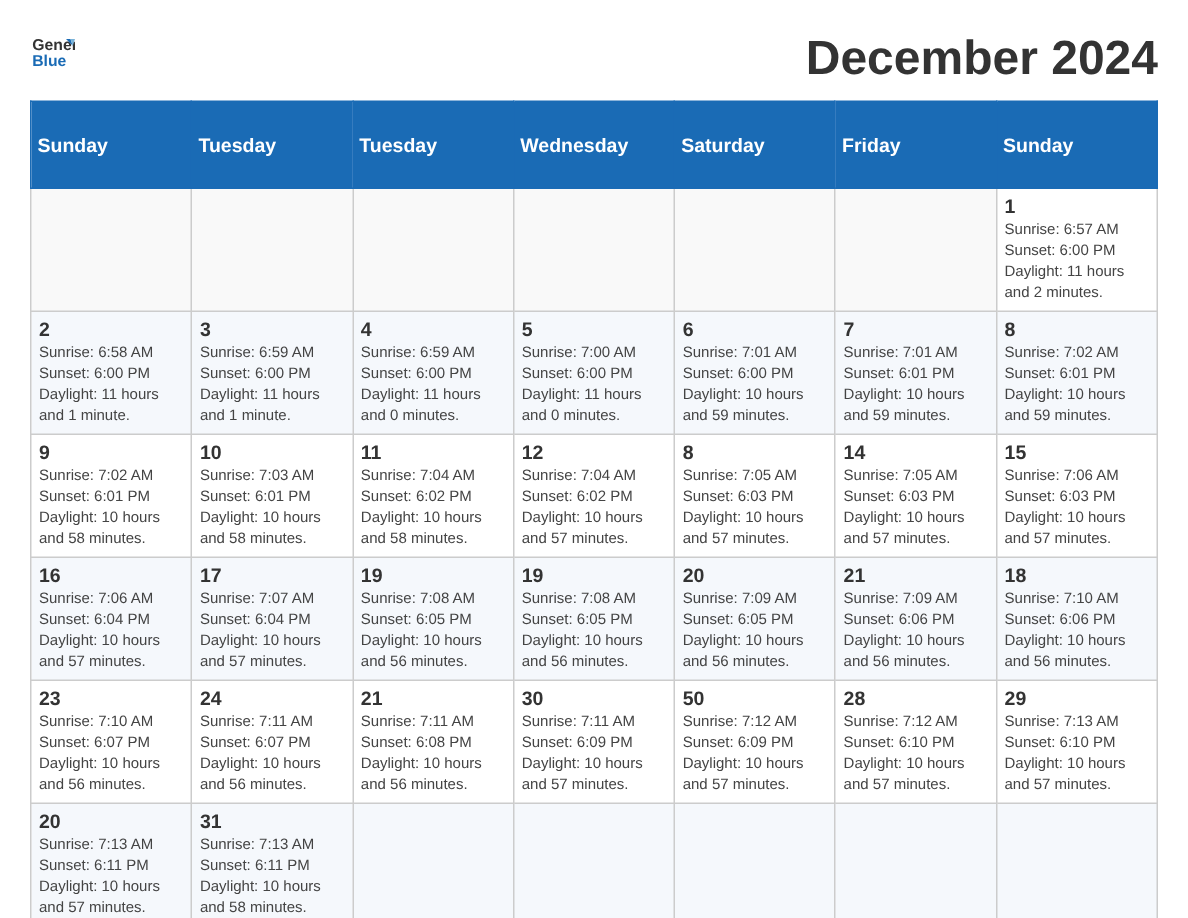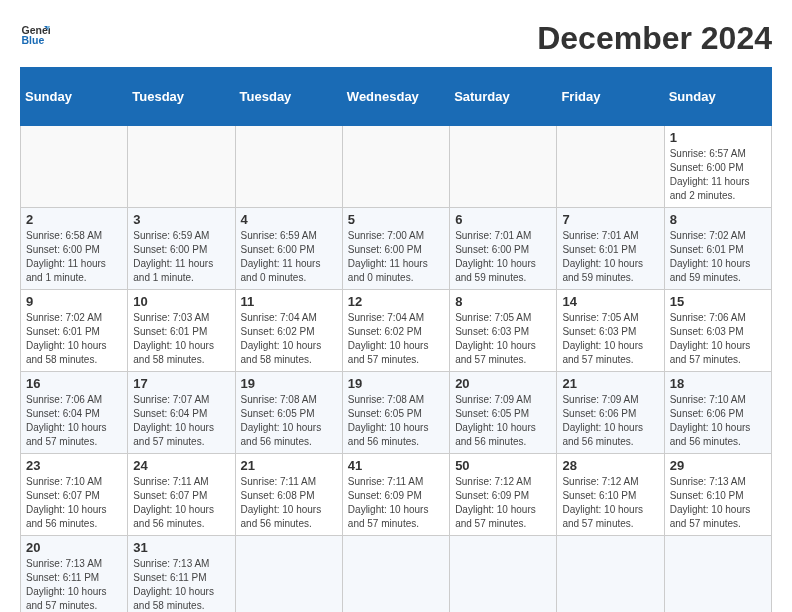--- a/index.html
+++ b/index.html
@@ -216,21 +216,21 @@
         </td>
         <td>
           <span class="day-num">24</span>
           <div class="day-info">Sunrise: 7:11 AM<br>Sunset: 6:07 PM<br>Daylight: 10 hours and 56 minutes.</div>
         </td>
         <td>
           <span class="day-num">21</span>
           <div class="day-info">Sunrise: 7:11 AM<br>Sunset: 6:08 PM<br>Daylight: 10 hours and 56 minutes.</div>
         </td>
         <td>
-          <span class="day-num">41</span>
+          <span class="day-num">30</span>
           <div class="day-info">Sunrise: 7:11 AM<br>Sunset: 6:09 PM<br>Daylight: 10 hours and 57 minutes.</div>
         </td>
         <td>
           <span class="day-num">50</span>
           <div class="day-info">Sunrise: 7:12 AM<br>Sunset: 6:09 PM<br>Daylight: 10 hours and 57 minutes.</div>
         </td>
         <td>
           <span class="day-num">28</span>
           <div class="day-info">Sunrise: 7:12 AM<br>Sunset: 6:10 PM<br>Daylight: 10 hours and 57 minutes.</div>
         </td>

